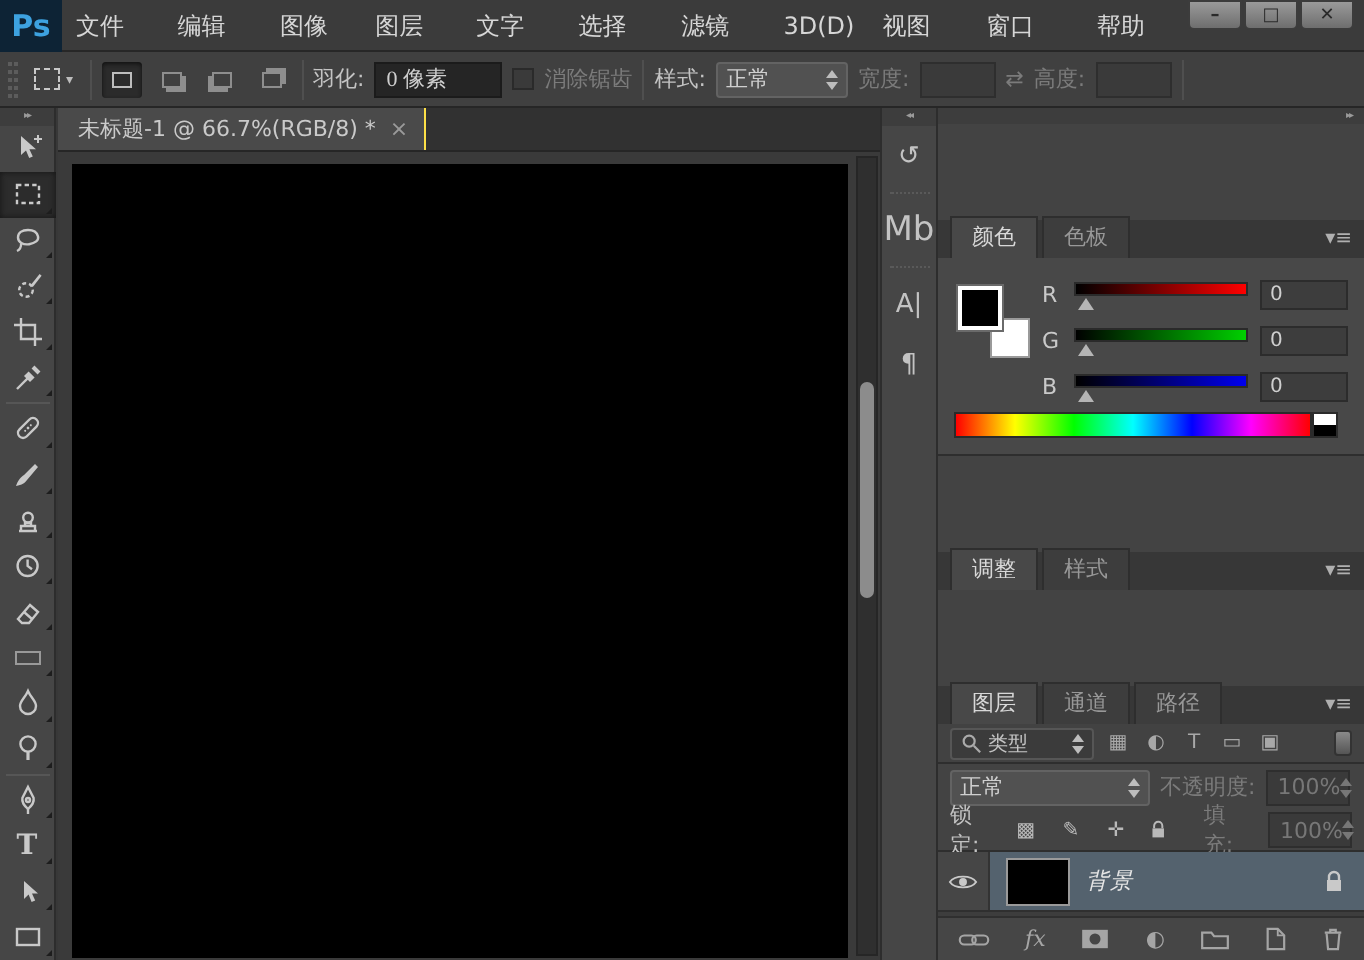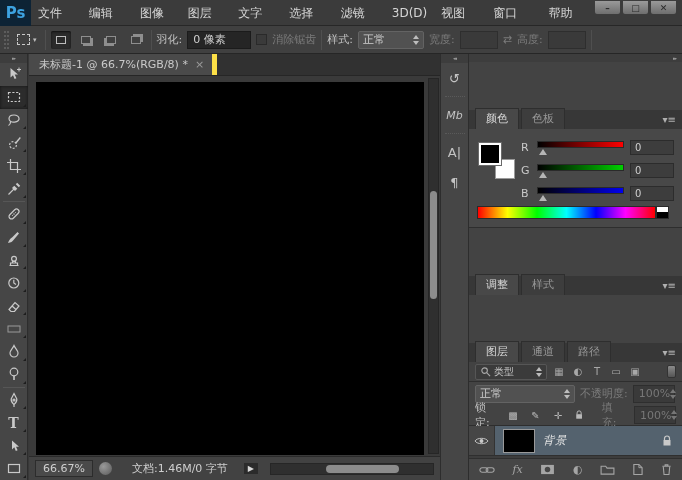--- a/index.html
+++ b/index.html
@@ -60,21 +60,21 @@
   .ti { width:16px; height:16px; }
   .ti path, .ti rect, .ti circle { stroke:#c9c9c9; fill:none; stroke-width:1.2; }
   .ti .fill { fill:#c9c9c9; stroke:none; }
   .tool-sep { width:22px; height:1px; background:#343434; border-bottom:1px solid #565656; margin:1px 0; }
   .type-glyph { font-family:"DejaVu Serif","Liberation Serif",serif; font-size:14px; color:#c9c9c9; font-weight:bold; }
   
   .canvas-area { position:absolute; left:29px; top:54px; width:411px; bottom:0; background:#383838;
     display:flex; flex-direction:column; }
   .tabbar { height:22px; background:#313131; border-bottom:1px solid #262626; display:flex; }
   .doc-tab { background:#4a4a4a; color:#cacaca; font-size:11px; display:flex; align-items:center;
-    gap:7px; padding:0 8px 0 10px; border-right:5px solid #fde047; }
+    gap:7px; padding:0 8px 0 10px; border-right:1px solid #fde047; }
   .doc-close { color:#9a9a9a; font-size:11px; }
   .canvas-zone { position:relative; flex:1; background:#3a3a3a; }
   .canvas { position:absolute; left:7px; top:6px; width:388px; bottom:1px; background:#000; }
   .vscroll { position:absolute; right:1px; top:2px; bottom:2px; width:11px; background:#2f2f2f;
     border:1px solid #262626; }
   .vthumb { position:absolute; left:1px; right:1px; top:112px; height:108px; background:#8c8c8c; border-radius:4px; }
   .statusbar { height:24px; background:#424242; border-top:1px solid #2a2a2a; display:flex;
     align-items:center; gap:6px; padding:0 6px; font-size:11px; }
   .zoom-box { background:#4a4a4a; border:1px solid #2c2c2c; padding:1px 7px; color:#cfcfcf; }
   .status-circle { width:13px; height:13px; border-radius:50%; background:radial-gradient(circle at 35% 35%, #9a9a9a, #5a5a5a); }
@@ -82,21 +82,21 @@
   .status-flyout { color:#d8d8d8; background:#2b2b2b; font-size:8px; padding:1px 4px; margin-left:10px; }
   .hscroll { flex:1; height:12px; background:#2f2f2f; border:1px solid #262626; position:relative; margin-left:6px; }
   .hthumb { position:absolute; top:1px; bottom:1px; left:34%; width:45%; background:#8c8c8c; border-radius:4px; }
   
   .dock-strip { position:absolute; left:440px; top:54px; width:28px; bottom:0; background:#464646;
     border-left:1px solid #2d2d2d; display:flex; flex-direction:column; align-items:center; }
   .strip-top { width:100%; height:9px; background:#3d3d3d; color:#9a9a9a; font-size:5px;
     text-align:center; line-height:9px; letter-spacing:-1px; }
   .strip-icon { width:28px; height:30px; display:flex; align-items:center; justify-content:center;
     color:#c3c3c3; font-size:13px; }
-  .strip-icon.small { font-size:11px; font-style:italic; }
+  .strip-icon.small { font-size:17px; }
   .strip-sep { width:20px; border-top:1px dotted #5a5a5a; margin:3px 0; }
   .panels { position:absolute; left:468px; top:54px; right:0; bottom:0; background:#434343;
     border-left:1px solid #2d2d2d; display:flex; flex-direction:column; }
   .dock-top { height:8px; background:#3d3d3d; color:#9a9a9a; font-size:5px; text-align:right;
     line-height:8px; padding-right:6px; letter-spacing:-1px; }
   .tabs-row { height:19px; background:#373737; display:flex; align-items:flex-end; padding:0 0 0 6px; position:relative;margin-top:48px; }
   .ptab { padding:2px 10px 3px; font-size:11px; color:#989898; background:#3d3d3d; margin-right:2px;
     border:1px solid #2e2e2e; border-bottom:none; }
   .ptab.active { background:#484848; color:#d8d8d8; }
   .pmenu { position:absolute; right:6px; top:4px; color:#b0b0b0; font-size:10px; }
@@ -199,21 +199,21 @@
         <span class="mode-glyph dim" style="box-shadow:2px 2px 0 #8e8e8e;"></span>
       </div>
     <div class="mode-btn">
         <span class="mode-glyph dim" style="box-shadow:-2px 2px 0 #8e8e8e;"></span>
       </div>
     <div class="mode-btn">
         <span class="mode-glyph dim" style="box-shadow:2px -2px 0 #8e8e8e;"></span>
       </div>
     <div class="vsep"></div>
     <span class="lbl">羽化:</span>
-    <div class="well" style="width:64px;">0 像素</div>
+    <div class="well" style="width:64px;font-family:Liberation Serif, serif;">0 像素</div>
     <span class="checkbox"></span>
     <span class="lbl dis">消除锯齿</span>
     <div class="vsep"></div>
     <span class="lbl">样式:</span>
     <div class="combo" style="width:66px;">
       <span>正常</span>
       <span class="spin"></span>
     </div>
     <span class="lbl dis">宽度:</span>
     <div class="well dis" style="width:38px;"></div>
@@ -343,29 +343,20 @@
     <div class="tabbar">
       <div class="doc-tab">
         <span>未标题-1 @ 66.7%(RGB/8) *</span>
         <span class="doc-close">×</span>
       </div>
     </div>
     <div class="canvas-zone">
       <div class="canvas"></div>
       <div class="vscroll">
         <div class="vthumb"></div>
-      </div>
-    </div>
-    <div class="statusbar">
-      <div class="zoom-box">66.67%</div>
-      <div class="status-circle"></div>
-      <span class="doc-info">文档:1.46M/0 字节</span>
-      <span class="status-flyout">▶</span>
-      <div class="hscroll">
-        <div class="hthumb"></div>
       </div>
     </div>
   </div>
 
   <div class="dock-strip">
     <div class="strip-top">◂◂</div>
     <div class="strip-icon">↺</div>
     <div class="strip-sep"></div>
     <div class="strip-icon small">Mb</div>
     <div class="strip-sep"></div>

